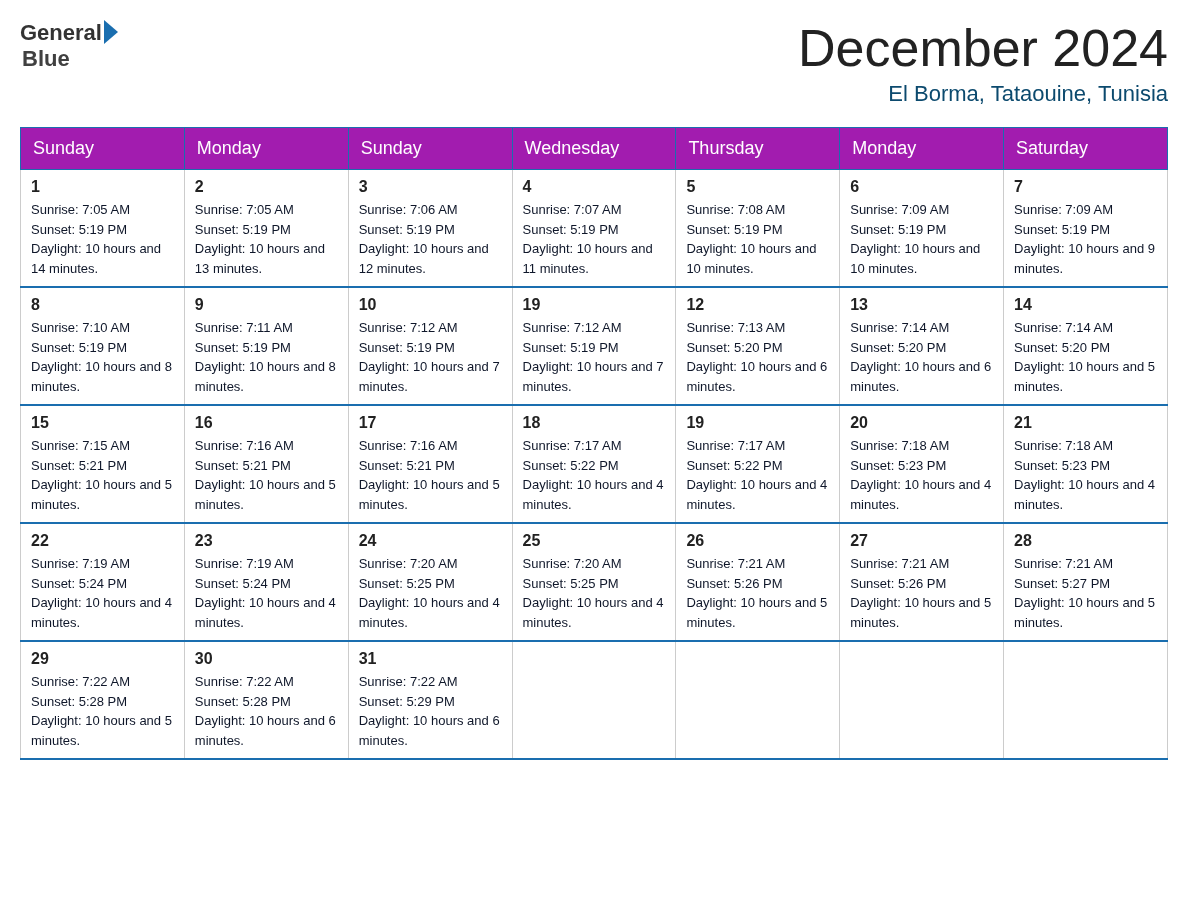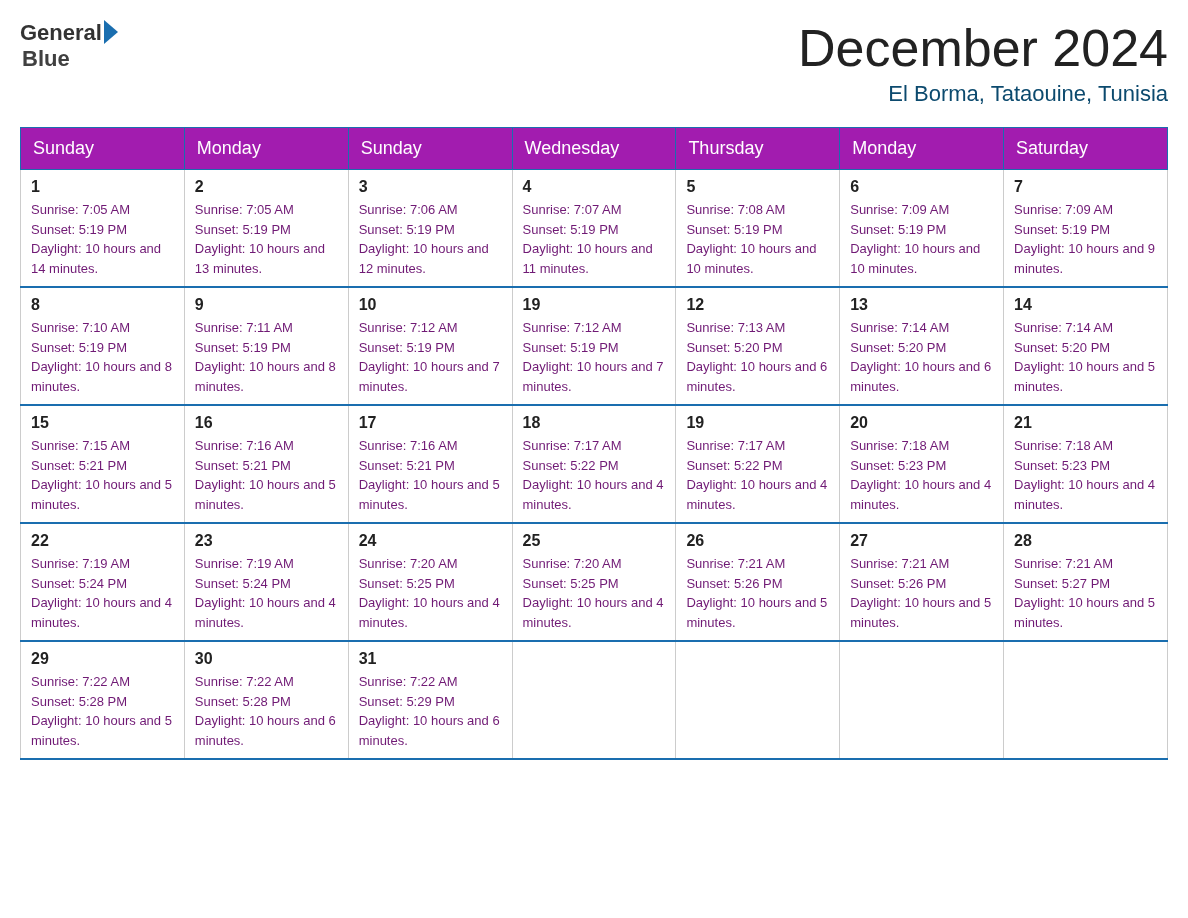--- a/index.html
+++ b/index.html
@@ -83,21 +83,21 @@
       border-bottom: 2px solid #1a6eaf;
     }
     .day-number {
       font-size: 16px;
       font-weight: bold;
       color: #222;
       margin-bottom: 4px;
     }
     .day-info {
       font-size: 13px;
-      color: #701a75;
+      color: #0f172a;
       line-height: 1.5;
     }
     .empty-cell {
       background: #fff;
     }
     .logo-line2 {
       display: flex;
       align-items: center;
     }
   </style>

